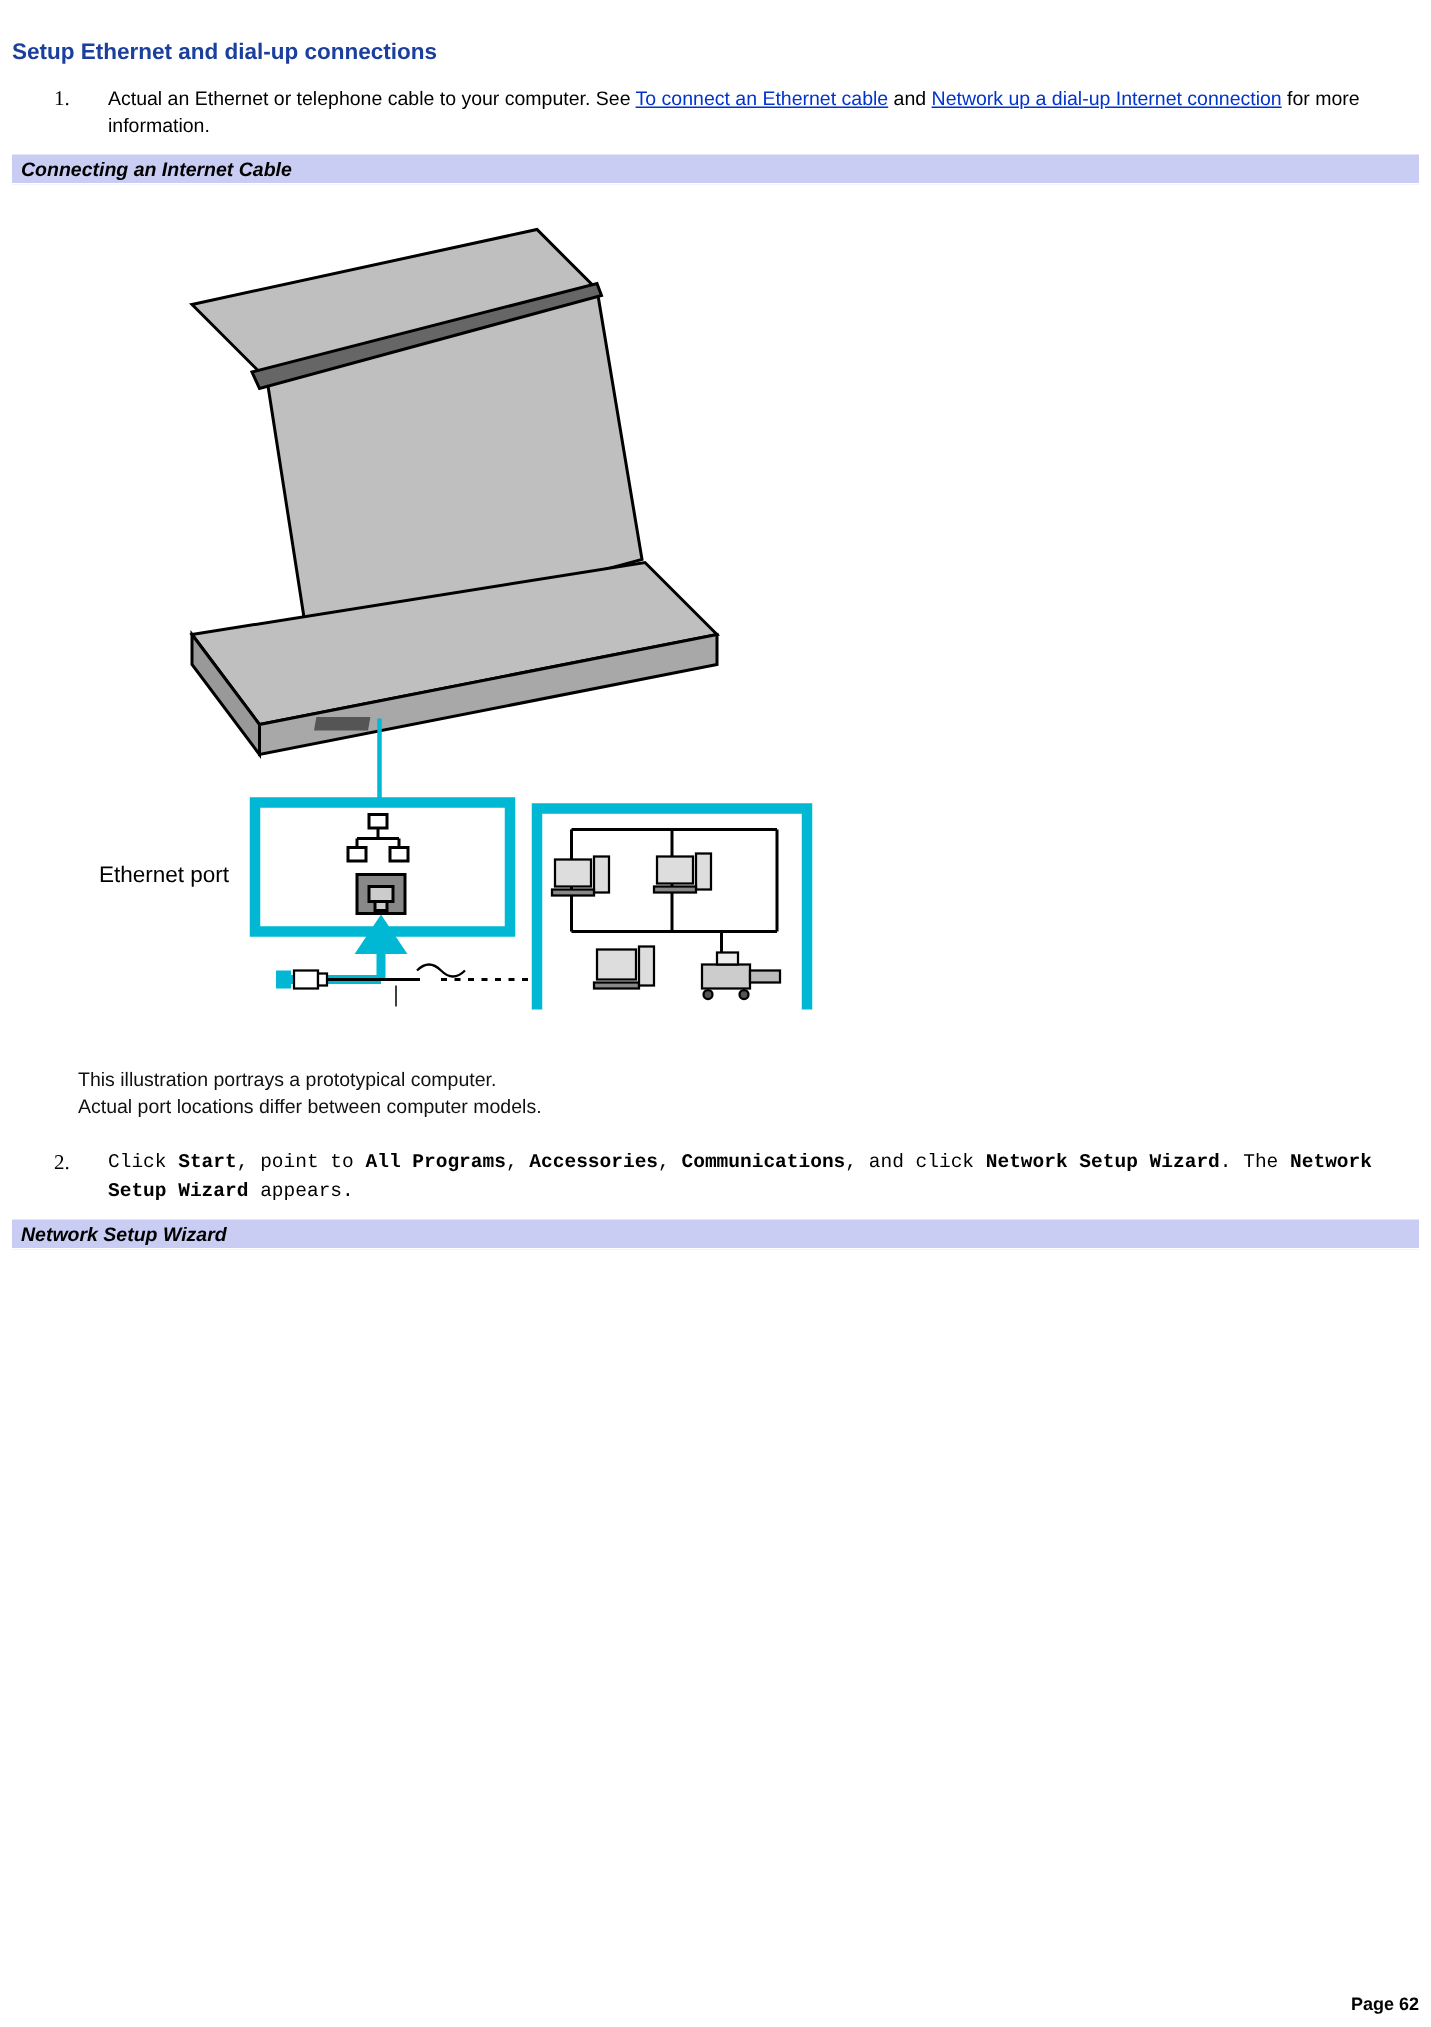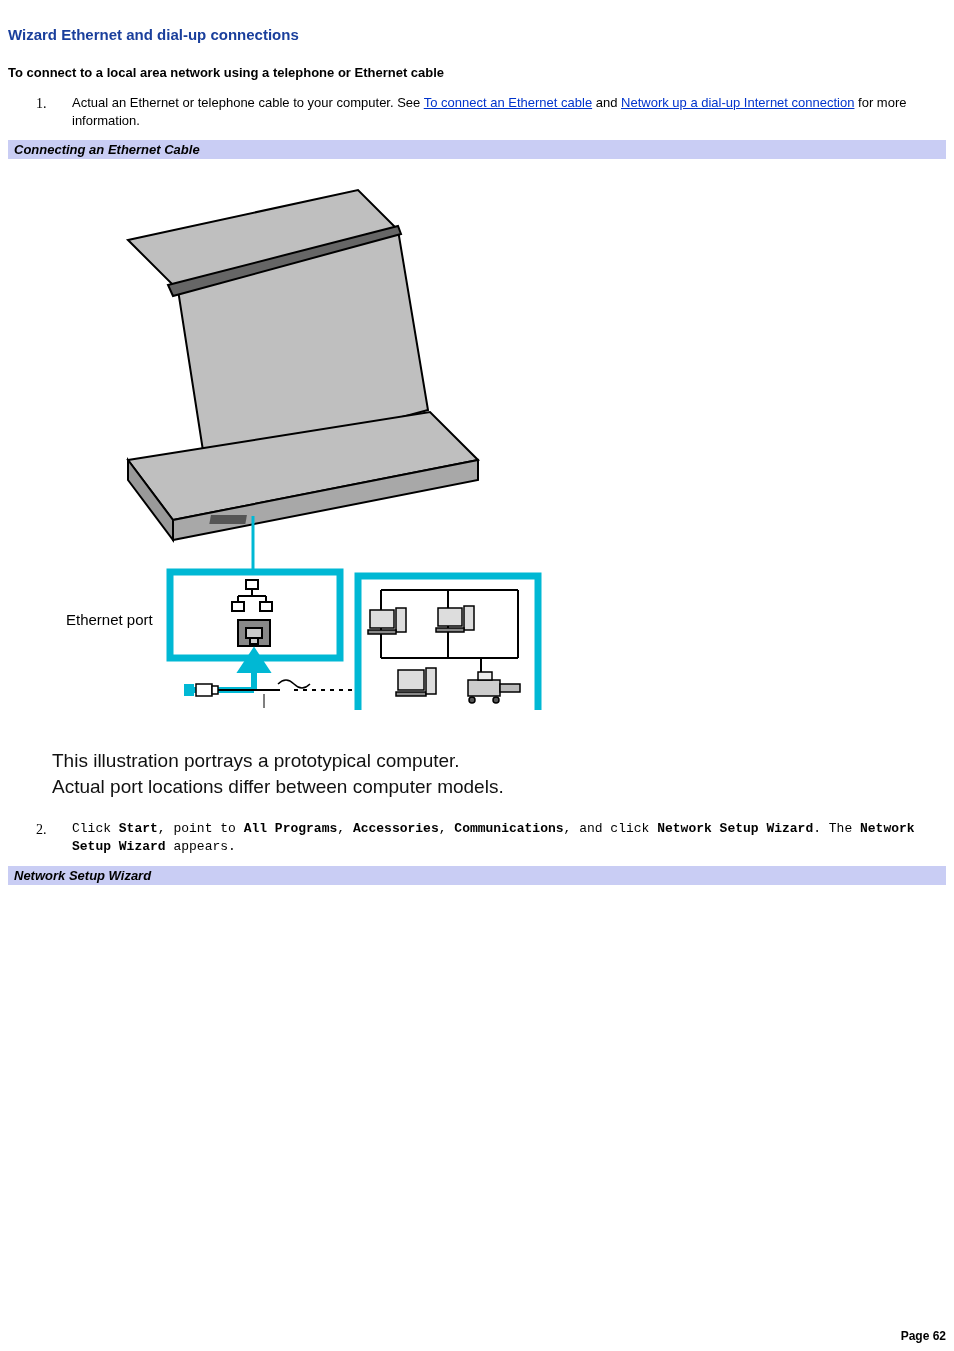--- a/index.html
+++ b/index.html
@@ -67,53 +67,52 @@
   }
   .figure-zone {
     padding: 20px 0 20px 40px;
     text-align: right;
   }
   svg.diagram {
     display: block;
   }
   .caption-block {
     font-family: Arial, Helvetica, sans-serif;
-    font-size: 19px;
+    font-size: 13px;
     color: #111;
     margin: 18px 0 20px 44px;
     line-height: 1.35;
   }
   .page-footer {
     position: absolute;
     right: 8px;
     bottom: 8px;
     font-size: 12px;
     font-weight: bold;
     font-family: Verdana, Geneva, sans-serif;
     padding-left: 11px;
   }
   b { font-weight: bold; }
 </style>
 </head>
 <body>
 
 <div class="page">
 
-  <h2 class="section-title">Wizard Ethernet and dial-up connections</h2>
-
-
-  <h3 class="sub-head">To connect to a local area network using a telephone or Ethernet cable</h3>
+  <h2 class="section-title">Setup Ethernet and dial-up connections</h2>
+
+
 
   <ol>
     <li>
       <span>Actual an Ethernet or telephone cable to your computer. See </span><a href="#">To connect an Ethernet cable</a><span> and </span><a href="#">Network up a dial-up Internet connection</a><span> for more information.</span>
     </li>
   </ol>
 
-  <div class="figure-bar">Connecting an Ethernet Cable</div>
+  <div class="figure-bar">Connecting an Internet Cable</div>
 
   <div class="figure-zone">
     <svg class="diagram" width="500" height="530" viewBox="0 0 500 530">
 
       <g stroke="#000" stroke-width="2" fill="#bfbfbf">
         <polygon points="80,60 310,10 350,50 130,110"></polygon>
         <polygon points="130,110 350,50 380,230 158,290"></polygon>
 
         <polygon points="120,105 350,46 353,54 125,116" fill="#666"></polygon>
 

